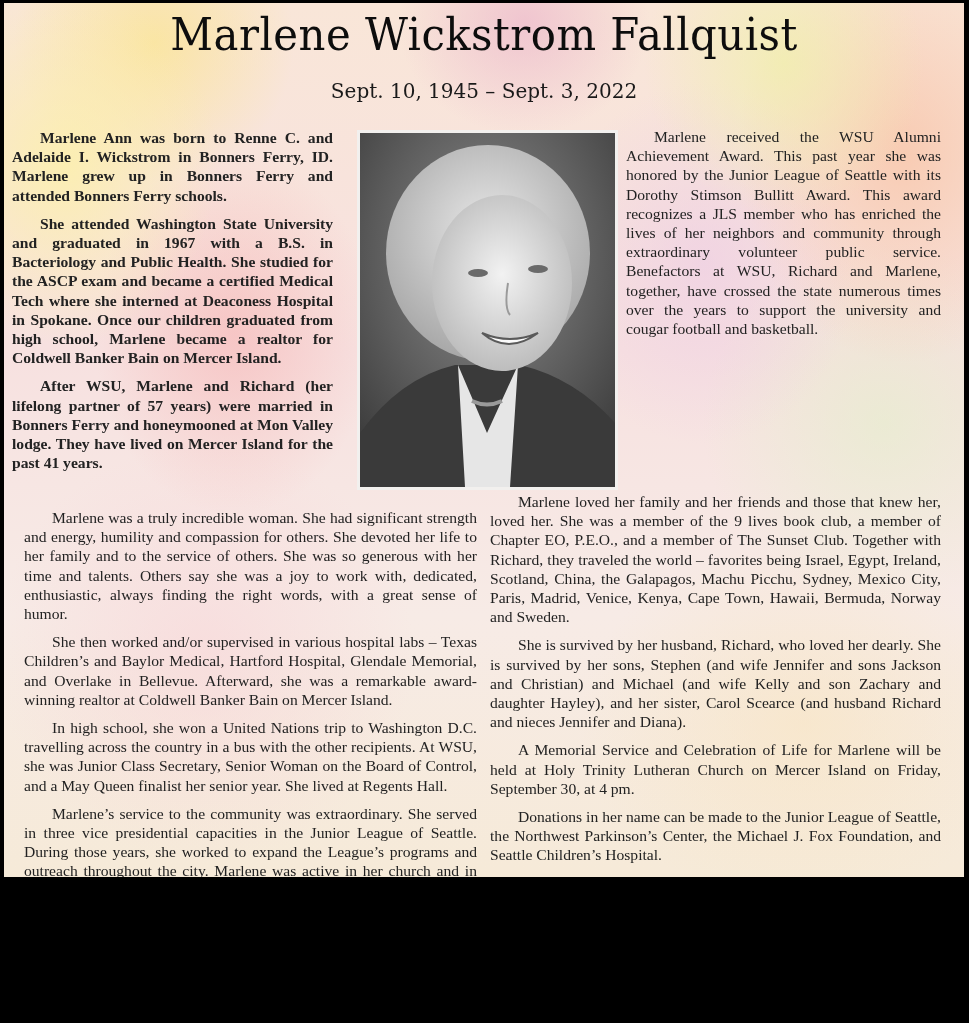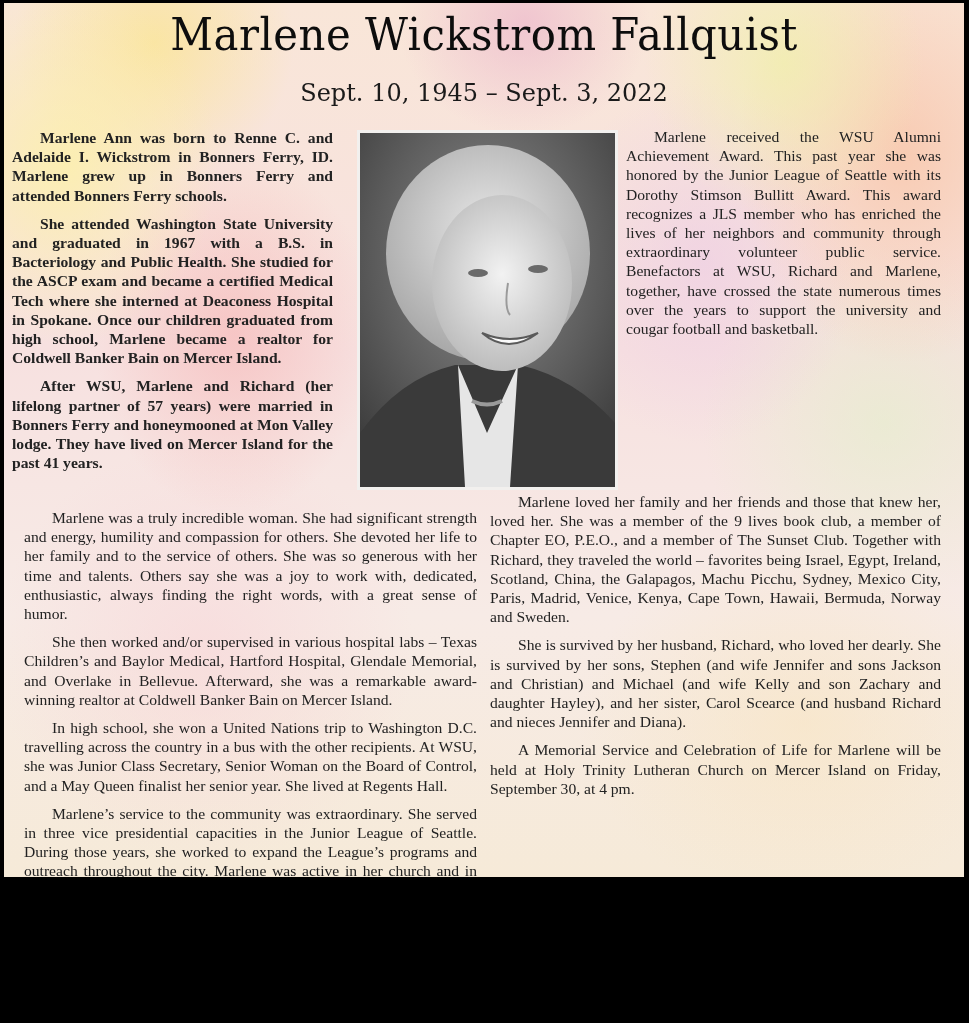--- a/index.html
+++ b/index.html
@@ -31,21 +31,21 @@
       text-align: center;
       font-family: "DejaVu Serif", "Liberation Serif", serif;
       font-size: 44px; letter-spacing: 0.5px;
       color: #0d0d0d;
       transform: scaleX(0.95);
     }
     .dates {
       position: absolute; left: 0; width: 960px; top: 76px;
       text-align: center;
       font-family: "DejaVu Serif", "Liberation Serif", serif;
-      font-size: 24px; color: #1a1a1a;
+      font-size: 20px; color: #1a1a1a;
     }
     .col p {
       margin: 0 0 9px 0;
       text-indent: 28px;
       text-align: justify;
       font-size: 15.6px;
       line-height: 19.2px;
     }
     .col-left {
       position: absolute; left: 8px; top: 125px; width: 321px; font-weight: bold;
@@ -123,20 +123,21 @@
     <p>Marlene was a truly incredible woman. She had significant strength and energy, humility and compassion for others. She devoted her life to her family and to the service of others. She was so generous with her time and talents. Others say she was a joy to work with, dedicated, enthusiastic, always finding the right words, with a great sense of humor.</p>
     <p>She then worked and/or supervised in various hospital labs – Texas Children’s and Baylor Medical, Hartford Hospital, Glendale Memorial, and Overlake in Bellevue. Afterward, she was a remarkable award-winning realtor at Coldwell Banker Bain on Mercer Island.</p>
     <p>In high school, she won a United Nations trip to Washington D.C. travelling across the country in a bus with the other recipients. At WSU, she was Junior Class Secretary, Senior Woman on the Board of Control, and a May Queen finalist her senior year. She lived at Regents Hall.</p>
     <p>Marlene’s service to the community was extraordinary. She served in three vice presidential capacities in the Junior League of Seattle. During those years, she worked to expand the League’s programs and outreach throughout the city. Marlene was active in her church and in MI schools serving as Lakeridge Elementary president. She served on the WSU Alumni Board for ten years and served as President of the Alumni Association. She was Chairman of the Board and a</p>
   </div>
 
   <div class="col col-right-wide">
     <p>Marlene loved her family and her friends and those that knew her, loved her. She was a member of the 9 lives book club, a member of Chapter EO, P.E.O., and a member of The Sunset Club. Together with Richard, they traveled the world – favorites being Israel, Egypt, Ireland, Scotland, China, the Galapagos, Machu Picchu, Sydney, Mexico City, Paris, Madrid, Venice, Kenya, Cape Town, Hawaii, Bermuda, Norway and Sweden.</p>
     <p>She is survived by her husband, Richard, who loved her dearly. She is survived by her sons, Stephen (and wife Jennifer and sons Jackson and Christian) and Michael (and wife Kelly and son Zachary and daughter Hayley), and her sister, Carol Scearce (and husband Richard and nieces Jennifer and Diana).</p>
     <p>A Memorial Service and Celebration of Life for Marlene will be held at Holy Trinity Lutheran Church on Mercer Island on Friday, September 30, at 4 pm.</p>
+    <p>Donations in her name can be made to the Junior League of Seattle, the Northwest Parkinson’s Center, the Michael J. Fox Foundation, and Seattle Children’s Hospital.</p>
   </div>
 
   <div class="guestbook">
     <span>Sign Marlene’s online Guest Book at</span>
     <span>obituaries.seattletimes.com.</span>
   </div>
 
 </div>
 
 </body></html>

